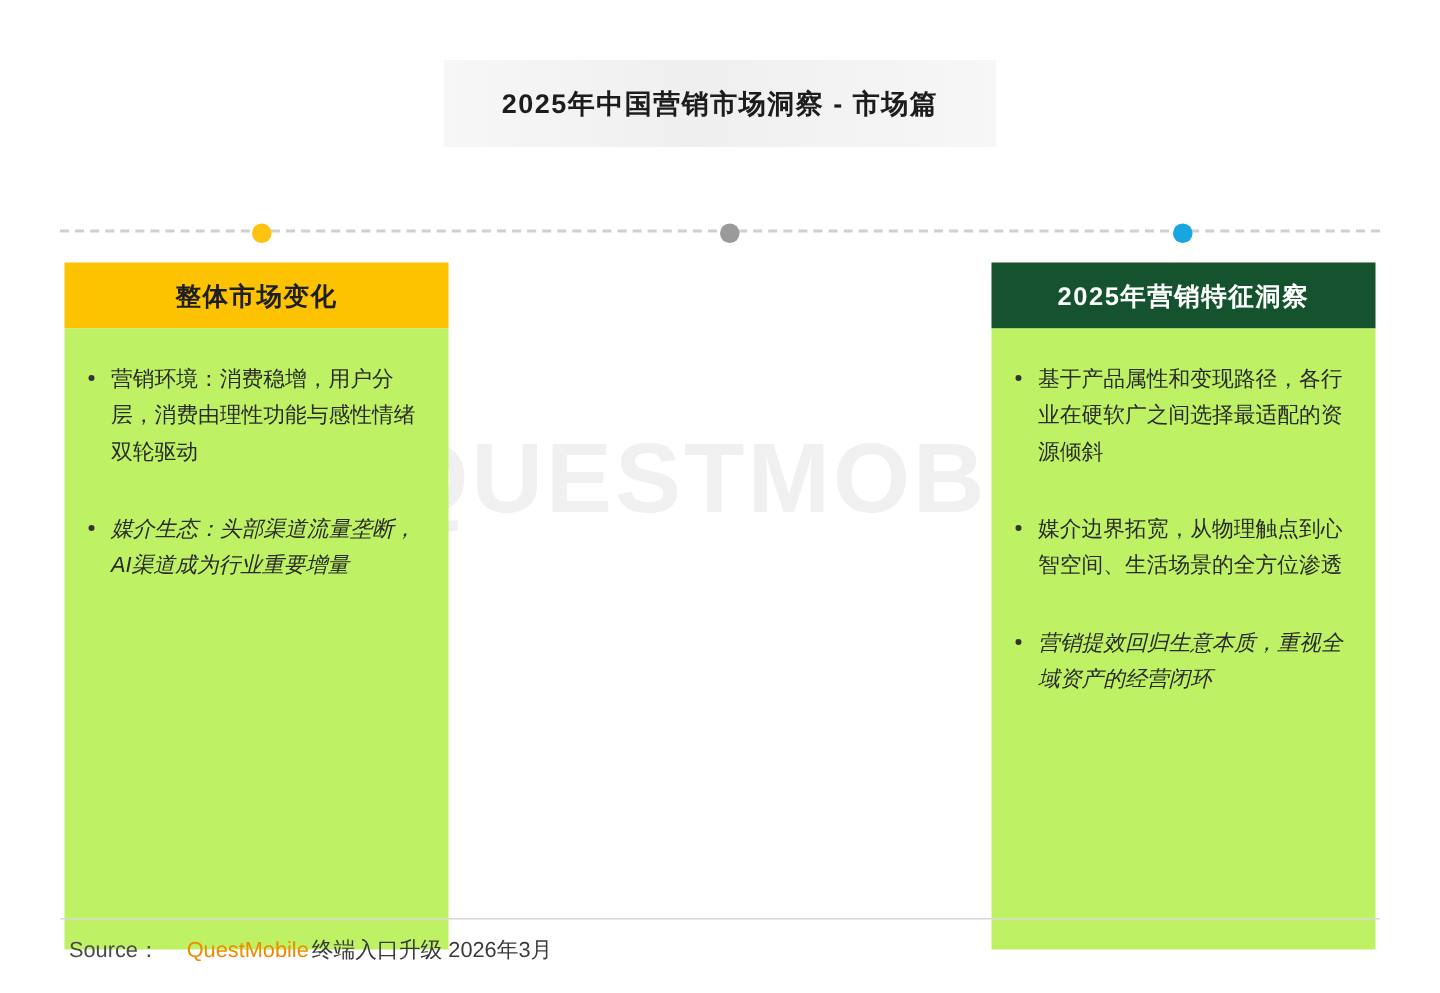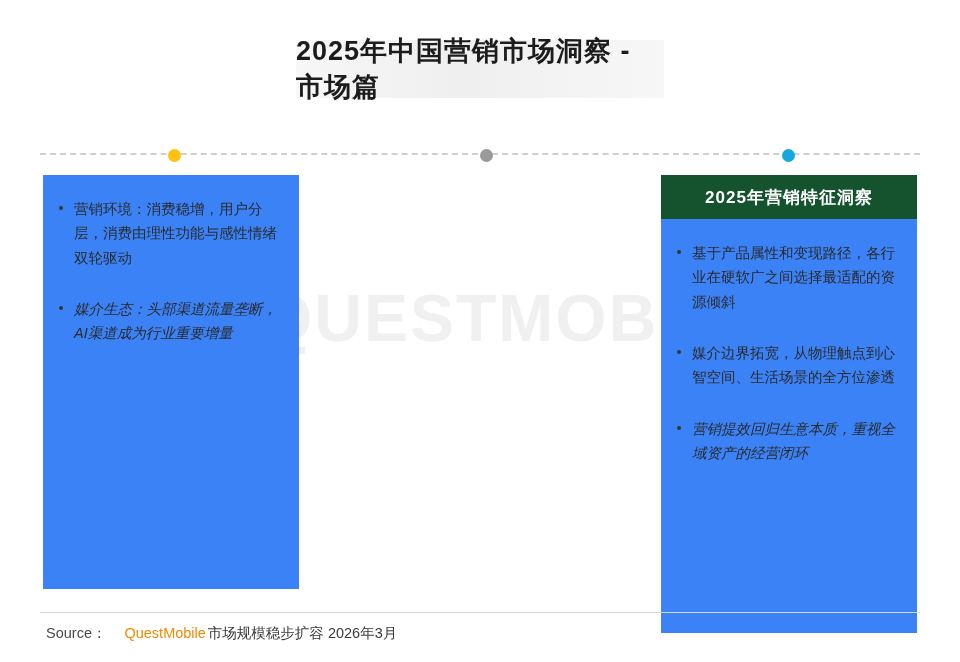--- a/index.html
+++ b/index.html
@@ -54,21 +54,21 @@
     left: 296px;
     top: 40px;
     width: 368px;
     height: 58px;
     background: linear-gradient(to right, #f7f7f7 0%, #efefef 45%, #f7f7f7 100%);
     display: flex;
     align-items: center;
     justify-content: center;
   }
   .title-text {
-    font-size: 27px;
+    font-size: 18px;
     color: #1c1c1c;
     font-weight: 700;
     letter-spacing: 1px;
   }
 
   
   .timeline {
     position: absolute;
     left: 40px;
     top: 153px;
@@ -107,21 +107,21 @@
     font-size: 17px;
     font-weight: 700;
     letter-spacing: 1px;
     color: #ffffff;
   }
   .col.c1 .col-head { background: #fdc300; color: #1f1f1f; }
   .col.c2 .col-head { background: #14532d; }
   .col.c3 .col-head { background: #00a0e1; }
 
   .col-body {
-    background: #3b82f6;
+    background: #bef264;
     min-height: 375px;
     padding: 22px 16px 18px 14px;
     box-sizing: border-box;
   }
   .col.c1 .col-body { height: 414px; }
   .col.c2 .col-body { height: 414px; }
   .col.c3 .col-body { height: 414px; }
 
   ul.bullets {
     margin: 0;
@@ -185,20 +185,21 @@
 
   <div class="timeline">
     <span class="dot d1"></span>
     <span class="dot d2"></span>
     <span class="dot d3"></span>
   </div>
 
   <div class="cols">
 
     <div class="col c1">
+      <div class="col-head">整体市场变化</div>
       <div class="col-body">
         <ul class="bullets">
           <li>营销环境：消费稳增，用户分层，消费由理性功能与感性情绪双轮驱动</li>
           <li>媒介生态：头部渠道流量垄断，AI渠道成为行业重要增量</li>
         </ul>
       </div>
     </div>
 
     <div class="col c2">
       <div class="col-head">2025年营销特征洞察</div>
@@ -211,16 +212,16 @@
       </div>
     </div>
 
 
   </div>
 
   <div class="footer-line"></div>
   <div class="footer">
     <span class="src-label">Source：</span>
     <span class="brand">QuestMobile</span>
-    <span class="org">市场规模稳步扩容 2026年3月</span>
+    <span class="org">终端入口升级 2026年3月</span>
   </div>
 
 </div>
 
 </body></html>

